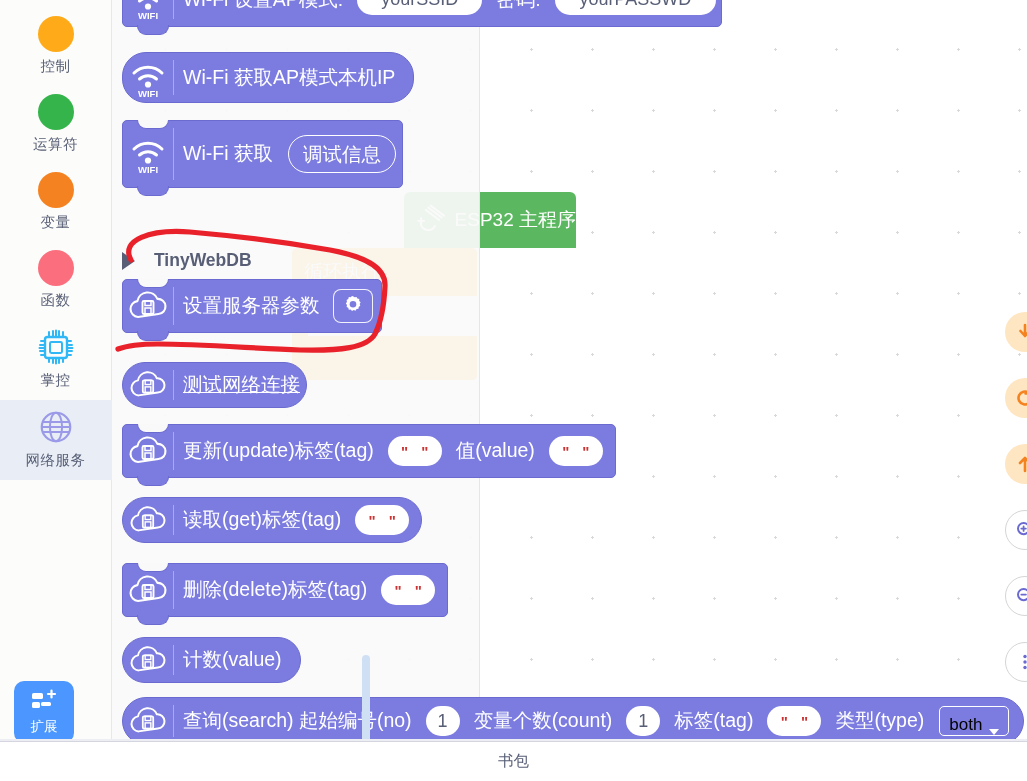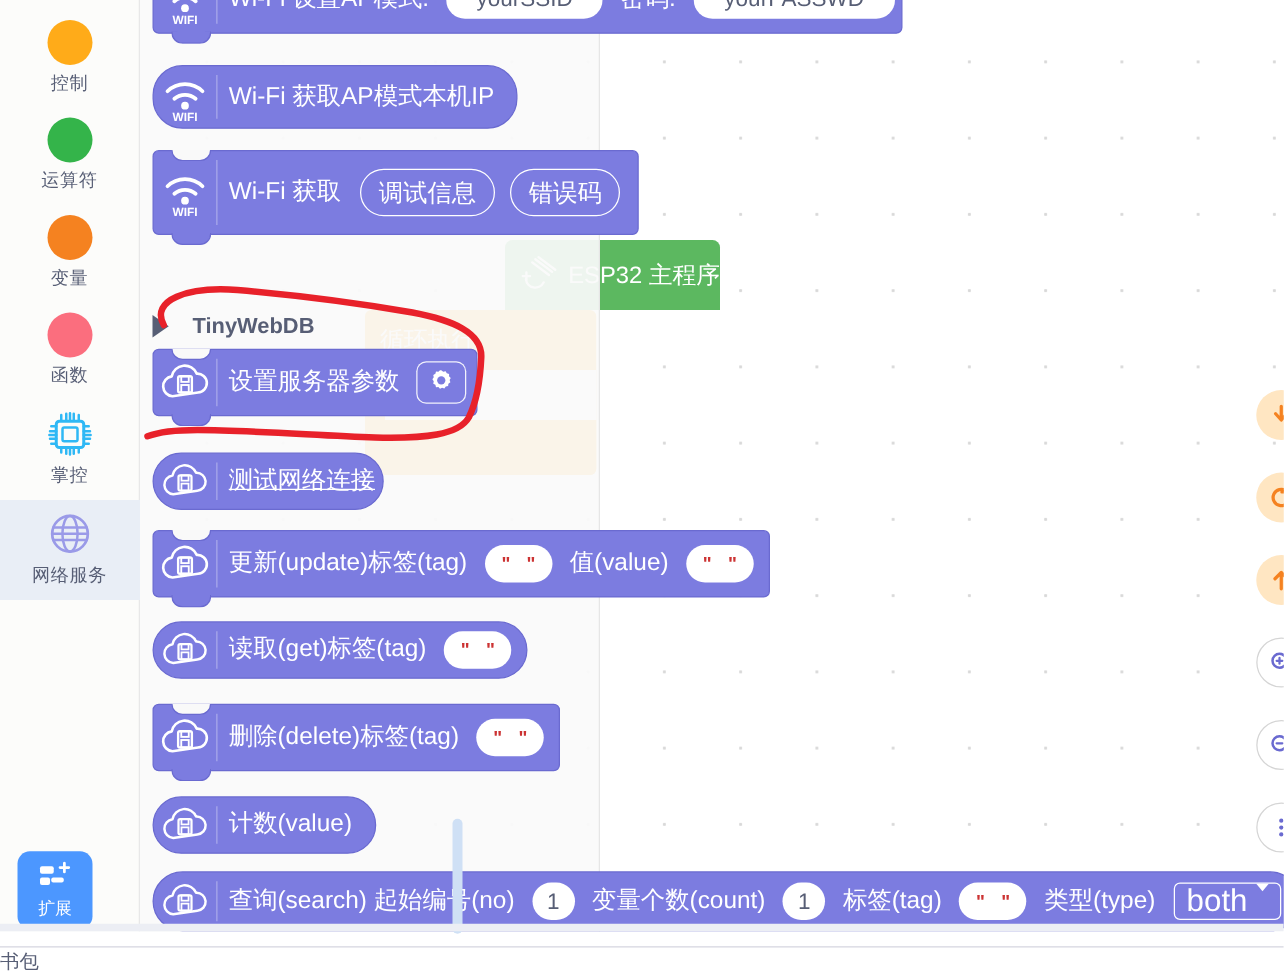--- a/index.html
+++ b/index.html
@@ -133,24 +133,24 @@
     display:flex; align-items:center; justify-content:center; gap: 13px;
     padding: 0 8px; margin: 0 5px;
   }
   .field-str .q { color:#c33; font-size: 15px; font-weight: 700; line-height: 1; }
   .field-num {
     background: #fff; color:#575e75; border-radius: 16px; height: 30px; min-width: 34px;
     display:flex; align-items:center; justify-content:center;
     padding: 0 10px; margin: 0 5px; font-size: 18px;
   }
   .field-dd {
-    background: #7c7ce0; border: 1px solid #ffffff; color:#ffffff;
+    background: #7c7ce0; border: 1px solid #ffffff; color:#000000;
     border-radius: 5px; height: 30px;
-    display:flex; align-items:flex-start; gap: 7px;
-    padding: 0 9px; margin: 0 6px; font-size: 25px;
+    display:flex; align-items:flex-end; gap: 7px;
+    padding: 0 9px; margin: 0 6px; font-size: 17px;
   }
   .field-dd .caret {
     width: 0; height: 0; border-left: 5px solid transparent; border-right: 5px solid transparent;
     border-top: 6px solid #fff;
   }
   .inline-round {
     background: #7c7ce0; border: 1px solid #ffffff; color:#fff;
     border-radius: 20px; height: 38px;
     display:flex; align-items:center; justify-content:center;
     padding: 0 14px; margin: 0 6px; font-size: 19.5px; white-space: nowrap;
@@ -175,23 +175,23 @@
   .fab {
     width: 40px; height: 40px; border-radius: 50%;
     display:flex; align-items:center; justify-content:center;
     margin-bottom: 26px; cursor: pointer;
   }
   .fab.tan { background: #ffe6c2; }
   .fab.plain { background:#fff; border: 1.5px solid #d5d5d5; }
 
   
   .backpack {
-    position: absolute; left: 0; bottom: 0; width: 1027px; height: 24px;
+    position: absolute; left: 0; bottom: 0; width: 1027px; height: 40px;
     background: #fff; border-top: 1px solid #d5d5e0;
-    display:flex; align-items:center; 
+    display:flex; align-items:center; justify-content:center;
     color: #575e75; font-size: 15.5px; z-index: 40; cursor: pointer;
   }
   .bar-shadow {
     position:absolute; left:0; bottom:36px; width:1027px; height:6px;
     background: #eceef4; z-index: 39;
   }
 
   
   .annot { position:absolute; left:0; top:0; width:1027px; height:781px; z-index: 50; pointer-events:none; }
 </style>
@@ -282,23 +282,20 @@
           </g>
           <circle cx="20" cy="26.5" r="3.1" fill="#ffffff"></circle>
           <text x="20" y="39" font-size="9.5" font-family="Liberation Sans, sans-serif" font-weight="bold" fill="#ffffff" text-anchor="middle">WIFI</text>
         </svg>
       </div>
       <div class="divider"></div>
       <span class="txt">Wi-Fi 获取</span>
       <div class="inline-round">
         <span>调试信息</span>
       </div>
-      <div class="inline-round" style="margin-right:14px;">
-        <span>错误码</span>
-      </div>
     </div>
 
     <div class="cat-label" style="left:10px; top:250px;">
       <span class="tri"></span>
       <span>TinyWebDB</span>
     </div>
 
     <div class="blk stack" style="left:10px; top:279px; height:54px;">
       <div class="iconbox">
         <svg width="44" height="36" viewBox="0 0 44 36">

